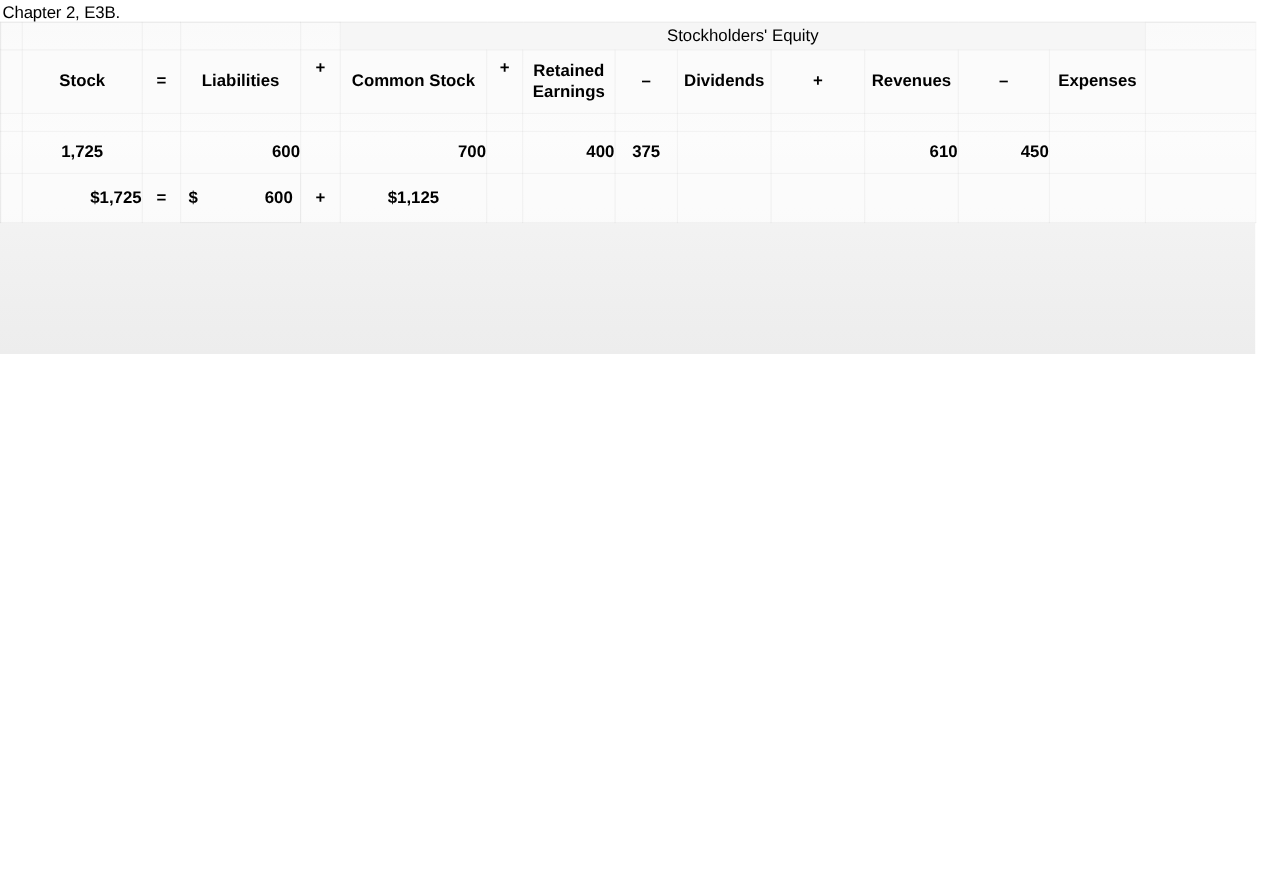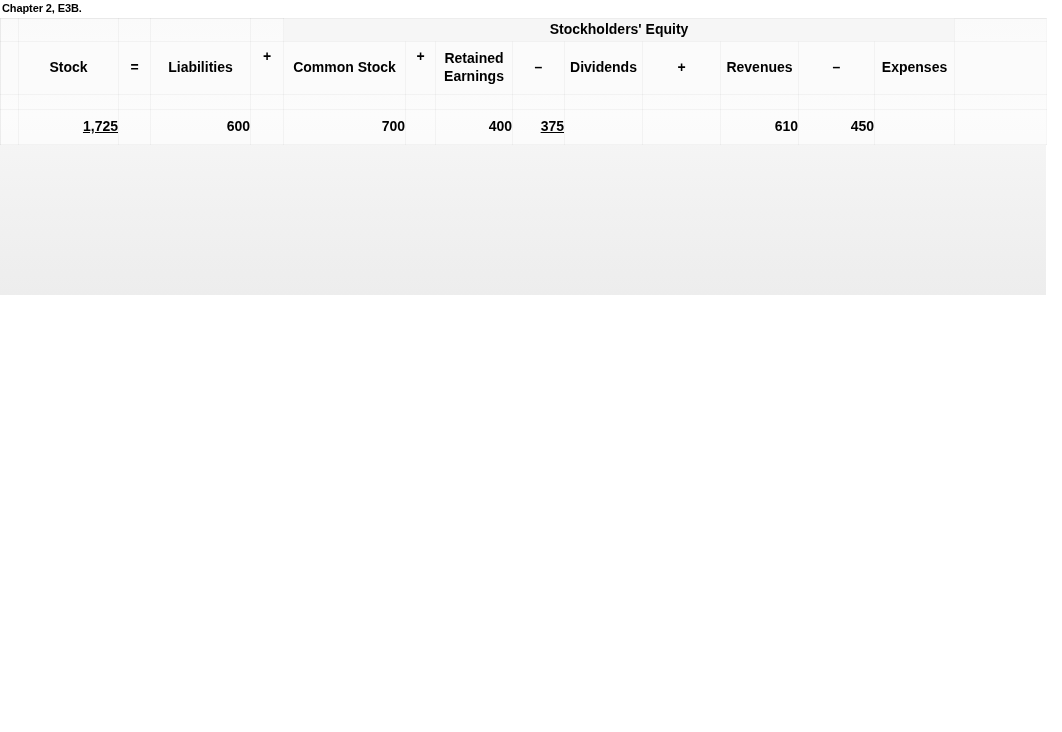--- a/index.html
+++ b/index.html
@@ -30,22 +30,22 @@
     width: 1046px;
     height: 277px;
     background: linear-gradient(180deg,#f2f2f2 0%, #f6f6f6 35%, #f1f1f1 70%, #ededed 100%);
   }
 
   
   .title {
     position: absolute;
     left: 2px;
     top: 2px;
-    font-size: 11px;
-    font-weight: bold;
+    font-size: 14px;
+    font-weight: normal;
     letter-spacing: -0.1px;
     white-space: nowrap;
     z-index: 5;
   }
 
   
   table.grid {
     position: absolute;
     left: 0;
     top: 18px;
@@ -68,21 +68,21 @@
     background: rgba(255,255,255,0.30);
     border-color: rgba(0,0,0,0.02);
   }
   td.op {
     text-align: center;
     font-size: 14px;
     font-weight: bold;
   }
   td.ctr  { text-align: center; }
   td.rgt  { text-align: right; padding-right: 6px; }
-  td.lft  { text-align: right;  padding-left: 6px; text-decoration: underline; }
+  td.lft  { text-align: center;  padding-left: 6px; }
 
   .r-spacer td { border-color: rgba(0,0,0,0.02); background: rgba(255,255,255,0.18); }
 
   
   .h-top td    { height: 22px; }
   .h-main td   { height: 52px; }
   .h-sub td    { height: 48px; }
   .r-gap td    { height: 14px; }
   .r-data td   { height: 34px; }
   .r-tot td    { height: 40px; }
@@ -92,21 +92,21 @@
     display: block;
     text-align: center;
     position: relative;
     top: -11px;
   }
 
   
   .se-banner {
     text-align: center;
     font-size: 14px;
-    font-weight: bold;
+    font-weight: normal;
     white-space: nowrap;
   }
   .se-cell { background: rgba(255,255,255,0.30) !important; border-color: rgba(0,0,0,0.02) !important; }
 
   .two-line { white-space: normal; }
   .nowrap   { white-space: nowrap; }
 </style>
 </head>
 <body>
 
@@ -228,17 +228,43 @@
 
       <td class="rgt">610</td>
 
       <td class="rgt">450</td>
 
       <td class="gap"></td>
 
       <td class="blank"></td>
     </tr>
 
+    <tr class="r-tot">
+      <td class="blank"></td>
+
+      <td class="rgt">$1,725</td>
+
+      <td class="op">=</td>
+
+      <td style="position:relative;">
+        <span style="position:absolute;left:6px;top:50%;transform:translateY(-50%);">$</span>
+        <span style="position:absolute;right:6px;top:50%;transform:translateY(-50%);">600</span>
+      </td>
+
+      <td class="op">+</td>
+
+      <td class="lft">$1,125</td>
+
+      <td class="gap"></td>
+      <td class="gap"></td>
+      <td class="gap"></td>
+      <td class="gap"></td>
+      <td class="gap"></td>
+      <td class="gap"></td>
+      <td class="gap"></td>
+      <td class="gap"></td>
+      <td class="blank"></td>
+    </tr>
 
 
   </tbody>
     </table>
 </div>
 
 </body></html>

